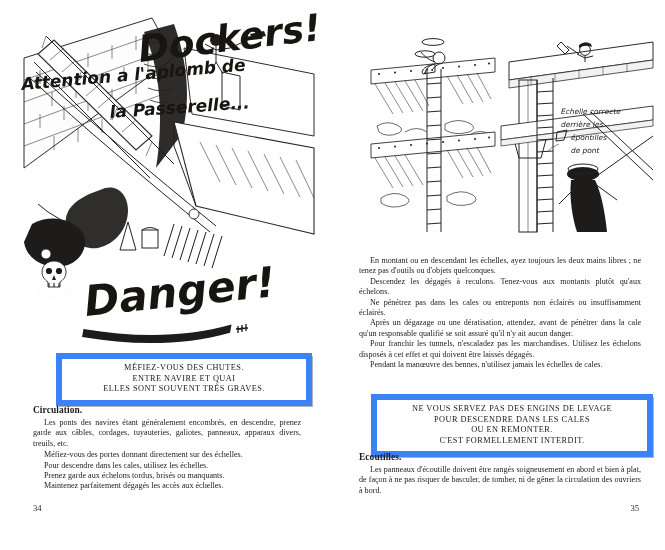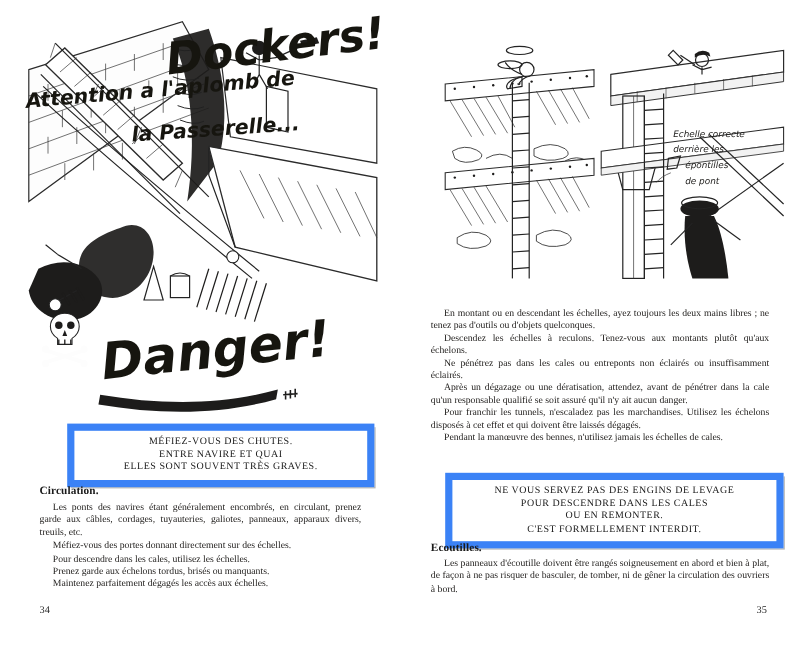--- a/index.html
+++ b/index.html
@@ -274,21 +274,21 @@
 
     <div class="warn-box" id="left-warn">
       <div>MÉFIEZ-VOUS DES CHUTES.</div>
       <div>ENTRE NAVIRE ET QUAI</div>
       <div>ELLES SONT SOUVENT TRÈS GRAVES.</div>
     </div>
 
     <div id="circulation-block">
       <div class="section-head">Circulation.</div>
       <div class="body-text">
-        <p>Les ponts des navires étant généralement encombrés, en circulant, prenez garde aux câbles, cordages, tuyauteries, galiotes, panneaux, apparaux divers, treuils, etc.</p>
+        <p>Les ponts des navires étant généralement encombrés, en descendre, prenez garde aux câbles, cordages, tuyauteries, galiotes, panneaux, apparaux divers, treuils, etc.</p>
         <div id="circ-list">
           <div>Méfiez-vous des portes donnant directement sur des échelles.</div>
           <div>Pour descendre dans les cales, utilisez les échelles.</div>
           <div>Prenez garde aux échelons tordus, brisés ou manquants.</div>
           <div>Maintenez parfaitement dégagés les accès aux échelles.</div>
         </div>
       </div>
     </div>
 
     <div class="folio" style="left:33px; top:503px;">34</div>
@@ -461,21 +461,21 @@
           <text class="bubble-text" x="200" y="100">épontilles</text>
           <text class="bubble-text" x="200" y="113">de pont</text>
           <path class="ink-thin" d="M188,104 q-8,3 -12,8"></path>
         </g>
       </svg>
     </div>
 
 
     <div id="right-body" class="body-text">
       <p>En montant ou en descendant les échelles, ayez toujours les deux mains libres ; ne tenez pas d'outils ou d'objets quelconques.</p>
-      <p>Descendez les échelles à reculons. Tenez-vous aux montants plutôt qu'aux échelons.</p>
+      <p>Descendez les dégagés à reculons. Tenez-vous aux montants plutôt qu'aux échelons.</p>
       <p>Ne pénétrez pas dans les cales ou entreponts non éclairés ou insuffisamment éclairés.</p>
       <p>Après un dégazage ou une dératisation, attendez, avant de pénétrer dans la cale qu'un responsable qualifié se soit assuré qu'il n'y ait aucun danger.</p>
       <p>Pour franchir les tunnels, n'escaladez pas les marchandises. Utilisez les échelons disposés à cet effet et qui doivent être laissés dégagés.</p>
       <p>Pendant la manœuvre des bennes, n'utilisez jamais les échelles de cales.</p>
     </div>
 
     <div class="warn-box" id="right-warn">
       <div>NE VOUS SERVEZ PAS DES ENGINS DE LEVAGE</div>
       <div>POUR DESCENDRE DANS LES CALES</div>
       <div>OU EN REMONTER.</div>

